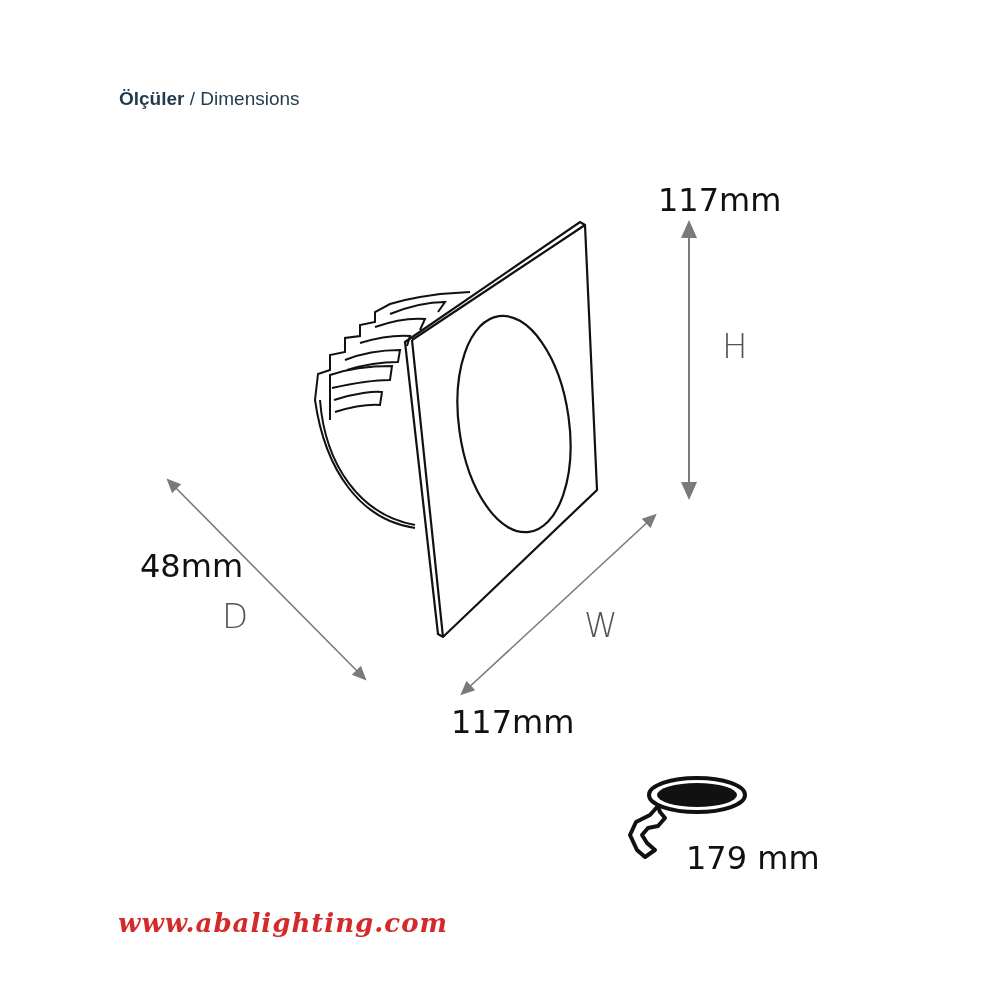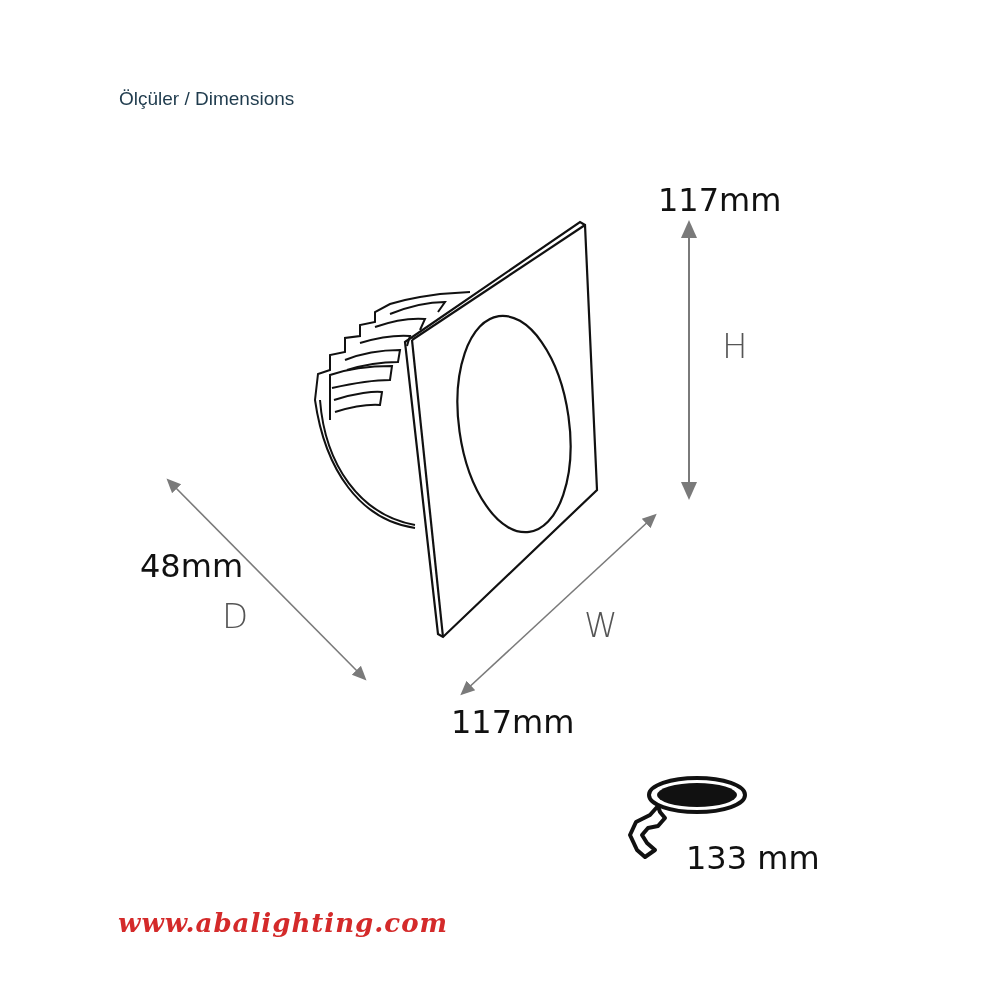--- a/index.html
+++ b/index.html
@@ -1,19 +1,19 @@
 <!DOCTYPE html>
 <html><head>
 <meta charset="utf-8">
 <style>
   html, body { margin:0; padding:0; }
   body { width:1000px; height:1000px; background:#ffffff; position:relative; overflow:hidden; font-family:"Liberation Sans", sans-serif; }
   .abs { position:absolute; }
   .title { left:119px; top:88px; font-size:19px; color:#1f3b4d; }
-  .title .tr { font-weight:normal; }
+  .title .tr { font-weight:bold; }
   .title .sep { color:#1f3b4d; }
   .dim { font-family:"DejaVu Sans", sans-serif; font-size:32px; color:#111; }
   .letter { font-family:"DejaVu Sans", sans-serif; font-size:34px; color:#555; font-weight:300; }
   .url { left:118px; top:908px; font-family:"DejaVu Serif", serif; font-style:italic; font-weight:bold; font-size:26px; color:#d42a2a; letter-spacing:1px; }
   svg.draw { position:absolute; left:0; top:0; }
 </style>
 </head>
 <body>
 
 <div class="abs title">
@@ -58,15 +58,15 @@
 
 <div class="abs dim" style="left:658px; top:181px;">117mm</div>
 <div class="abs letter" style="left:722px; top:326px;">H</div>
 
 <div class="abs dim" style="left:140px; top:547px;">48mm</div>
 <div class="abs letter" style="left:222px; top:596px;">D</div>
 
 <div class="abs letter" style="left:584px; top:605px;">W</div>
 <div class="abs dim" style="left:451px; top:703px;">117mm</div>
 
-<div class="abs dim" style="left:686px; top:839px;">133 mm</div>
+<div class="abs dim" style="left:686px; top:839px;">179 mm</div>
 
 <div class="abs url">www.abalighting.com</div>
 
 </body></html>

